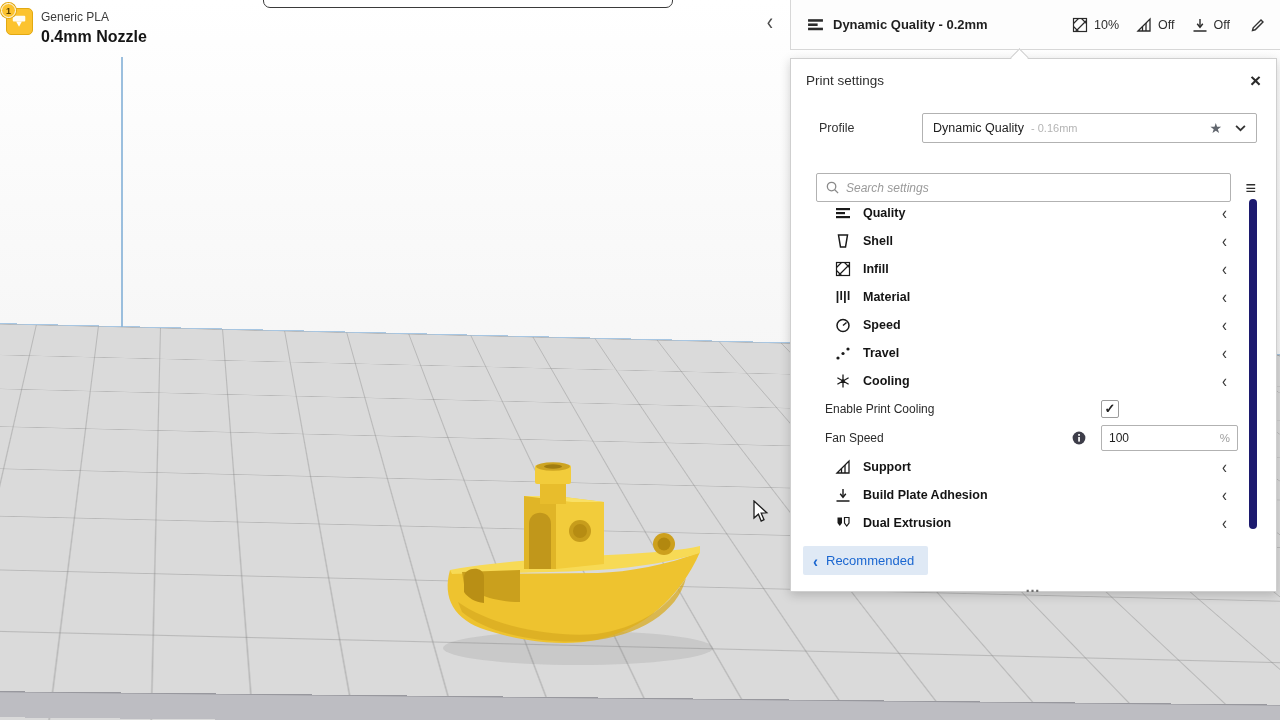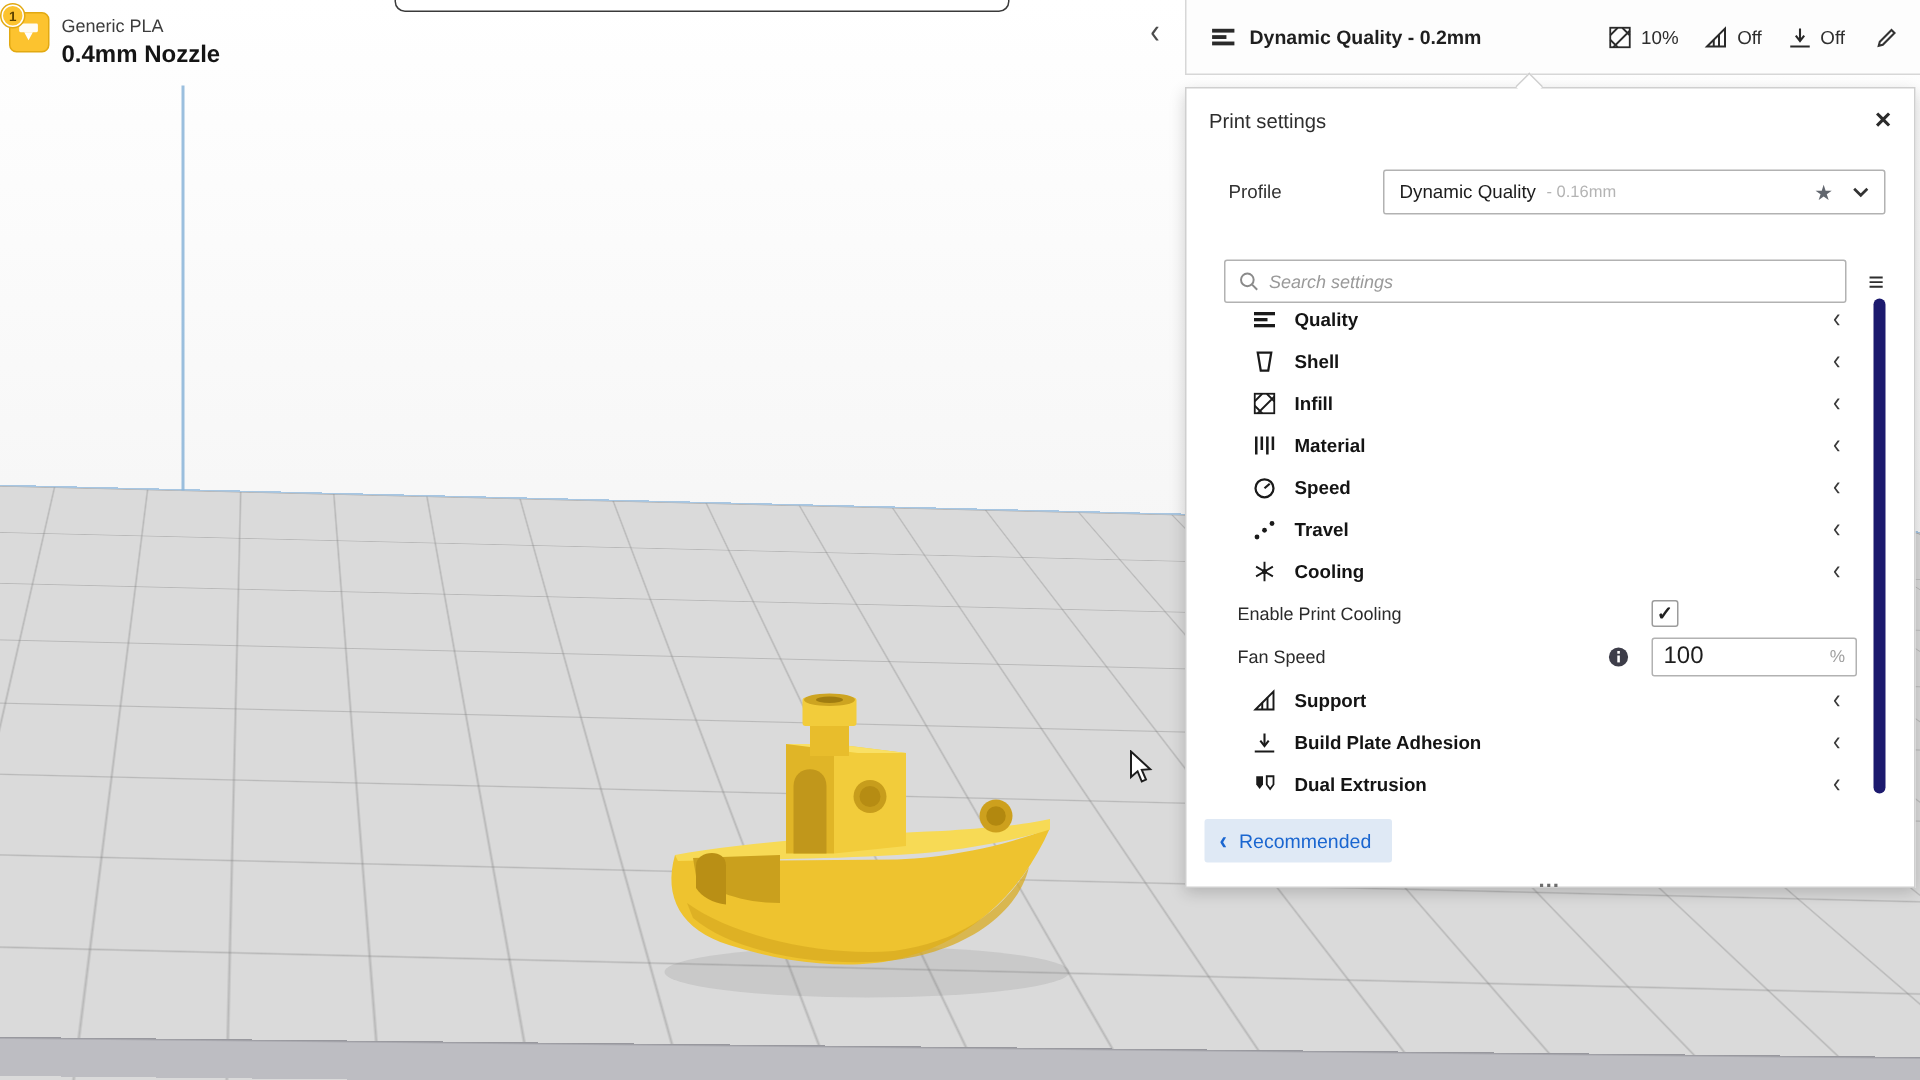--- a/index.html
+++ b/index.html
@@ -93,21 +93,21 @@
   .sub-row { position:relative; height:28px; display:flex; align-items:center; padding-left:34px; }
   .sub-label { font-size:12px; color:#2b2b2b; }
   .checkbox { position:absolute; left:310px; top:5px; width:18px; height:18px; background:#fff;
               border:1px solid #9c9c9c; border-radius:2px; text-align:center; line-height:16px;
               font-size:13px; font-weight:bold; color:#222; cursor:pointer; }
   .fan-row { height:30px; }
   .info-icon { position:absolute; left:281px; top:8px; display:flex; cursor:pointer; }
   .value-field { position:absolute; left:310px; top:2px; width:137px; height:26px;
                  border:1px solid #b2b2b2; border-radius:2px; background:#fff;
                  display:flex; align-items:center; }
-  .value-field input { flex:1; width:60px; border:none; outline:none; font-size:16px; color:#1d1d1d;
+  .value-field input { flex:1; width:60px; border:none; outline:none; font-size:12px; color:#1d1d1d;
                        padding-left:7px; background:transparent;
                        font-family:"Liberation Sans", sans-serif; }
   .value-unit { font-size:11.5px; color:#9f9f9f; padding-right:7px; }
   .ps-scrollthumb { position:absolute; left:458px; top:140px; width:8px; height:330px;
                     background:#1c1a6e; border-radius:4px; cursor:pointer; }
   .ps-footer { position:absolute; top:487px; left:12px; }
   .rec-btn { display:flex; align-items:center; gap:8px; height:29px; padding:0 14px 0 10px;
              background:#dfe9f5; border:none; border-radius:2px; cursor:pointer; }
   .rec-chev { font-size:15px; color:#1a66d0; font-weight:bold; transform:scaleY(1.15); }
   .rec-label { font-size:13px; color:#1a66d0; }

